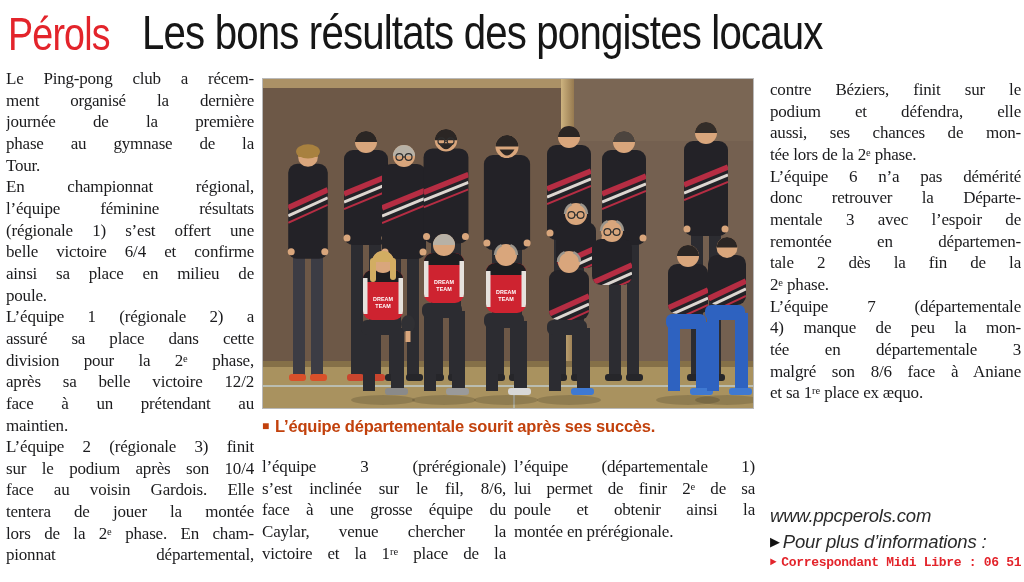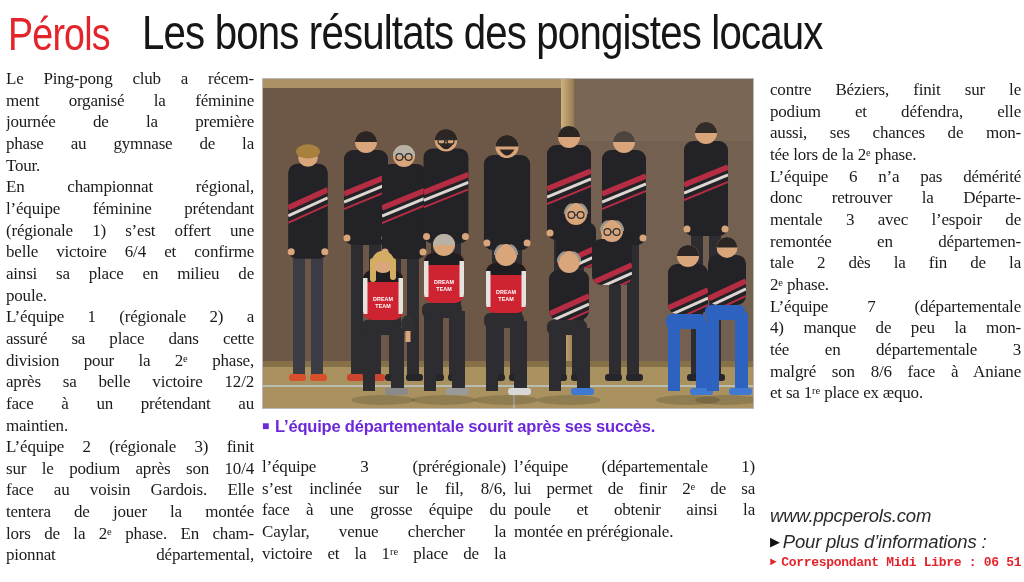--- a/index.html
+++ b/index.html
@@ -20,21 +20,21 @@
   #col1{left:6px;  top:68px; width:248px;height:501px;}
   #col2{left:262px;top:456px;width:244px;height:122px;}
   #col3{left:514px;top:456px;width:241px;height:122px;}
   #col4{left:770px;top:79px; width:251px;height:414px;}
   
   #photo{position:absolute;left:262px;top:78px;width:492px;height:331px;
          border:1px solid #b9b9b9;box-sizing:border-box;background:#6d5847;}
   #photo svg{display:block;}
   
   #caption{position:absolute;left:262px;top:417px;width:492px;
-           font-family:"Liberation Sans",sans-serif;font-weight:bold;font-size:16.5px;color:#6d28d9;
+           font-family:"Liberation Sans",sans-serif;font-weight:bold;font-size:16.5px;color:#c2410c;
            letter-spacing:-0.2px;}
   #caption .bullet{font-size:12px;vertical-align:2px;margin-right:6px;}
   
   #info{position:absolute;left:770px;top:503px;width:254px;
         font-family:"Liberation Sans",sans-serif;font-style:italic;font-size:18.5px;
         color:#2a2a2a;line-height:26px;letter-spacing:-0.2px;}
   #info .arrow{font-style:normal;font-size:13px;vertical-align:2px;margin-right:3px;color:#111;}
   #corr{position:absolute;left:770px;top:555px;width:254px;
         font-family:Liberation Mono, monospace;font-weight:bold;font-size:13px;color:#e3242b;
         letter-spacing:-0.3px;white-space:nowrap;}
@@ -42,26 +42,26 @@
 </style>
 </head>
 <body>
 
 <div id="page">
   <div class="kicker">Pérols</div>
   <div class="headline">Les bons résultats des pongistes locaux</div>
 
   <div id="col1" class="col">
       <div class="jline">Le Ping-pong club a récem-</div>
-      <div class="jline">ment organisé la féminine</div>
+      <div class="jline">ment organisé la dernière</div>
       <div class="jline">journée de la première</div>
       <div class="jline">phase au gymnase de la</div>
       <div class="jline pend">Tour.</div>
       <div class="jline">En championnat régional,</div>
-      <div class="jline">l’équipe féminine prétendant</div>
+      <div class="jline">l’équipe féminine résultats</div>
       <div class="jline">(régionale 1) s’est offert une</div>
       <div class="jline">belle victoire 6/4 et confirme</div>
       <div class="jline">ainsi sa place en milieu de</div>
       <div class="jline pend">poule.</div>
       <div class="jline">L’équipe 1 (régionale 2) a</div>
       <div class="jline">assuré sa place dans cette</div>
       <div class="jline">division pour la 2<sup>e</sup> phase,</div>
       <div class="jline">après sa belle victoire 12/2</div>
       <div class="jline">face à un prétendant au</div>
       <div class="jline pend">maintien.</div>

